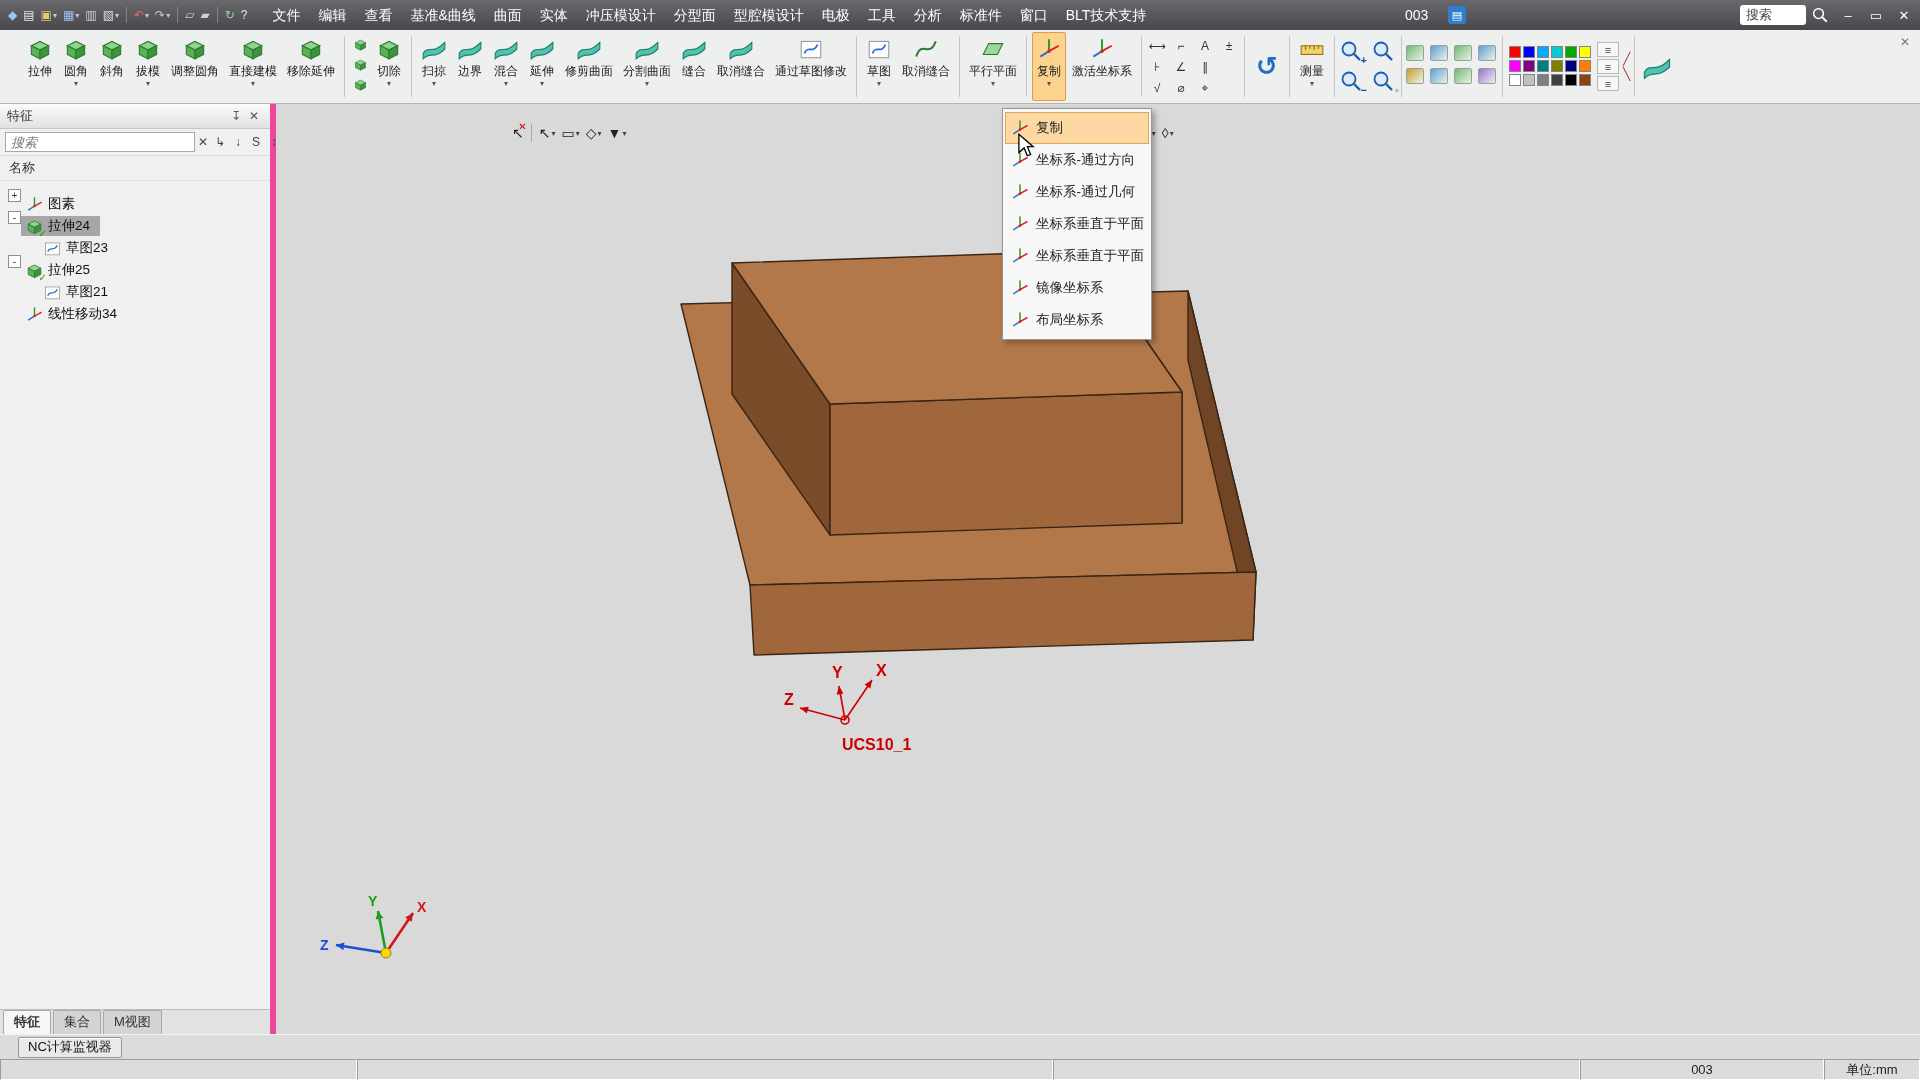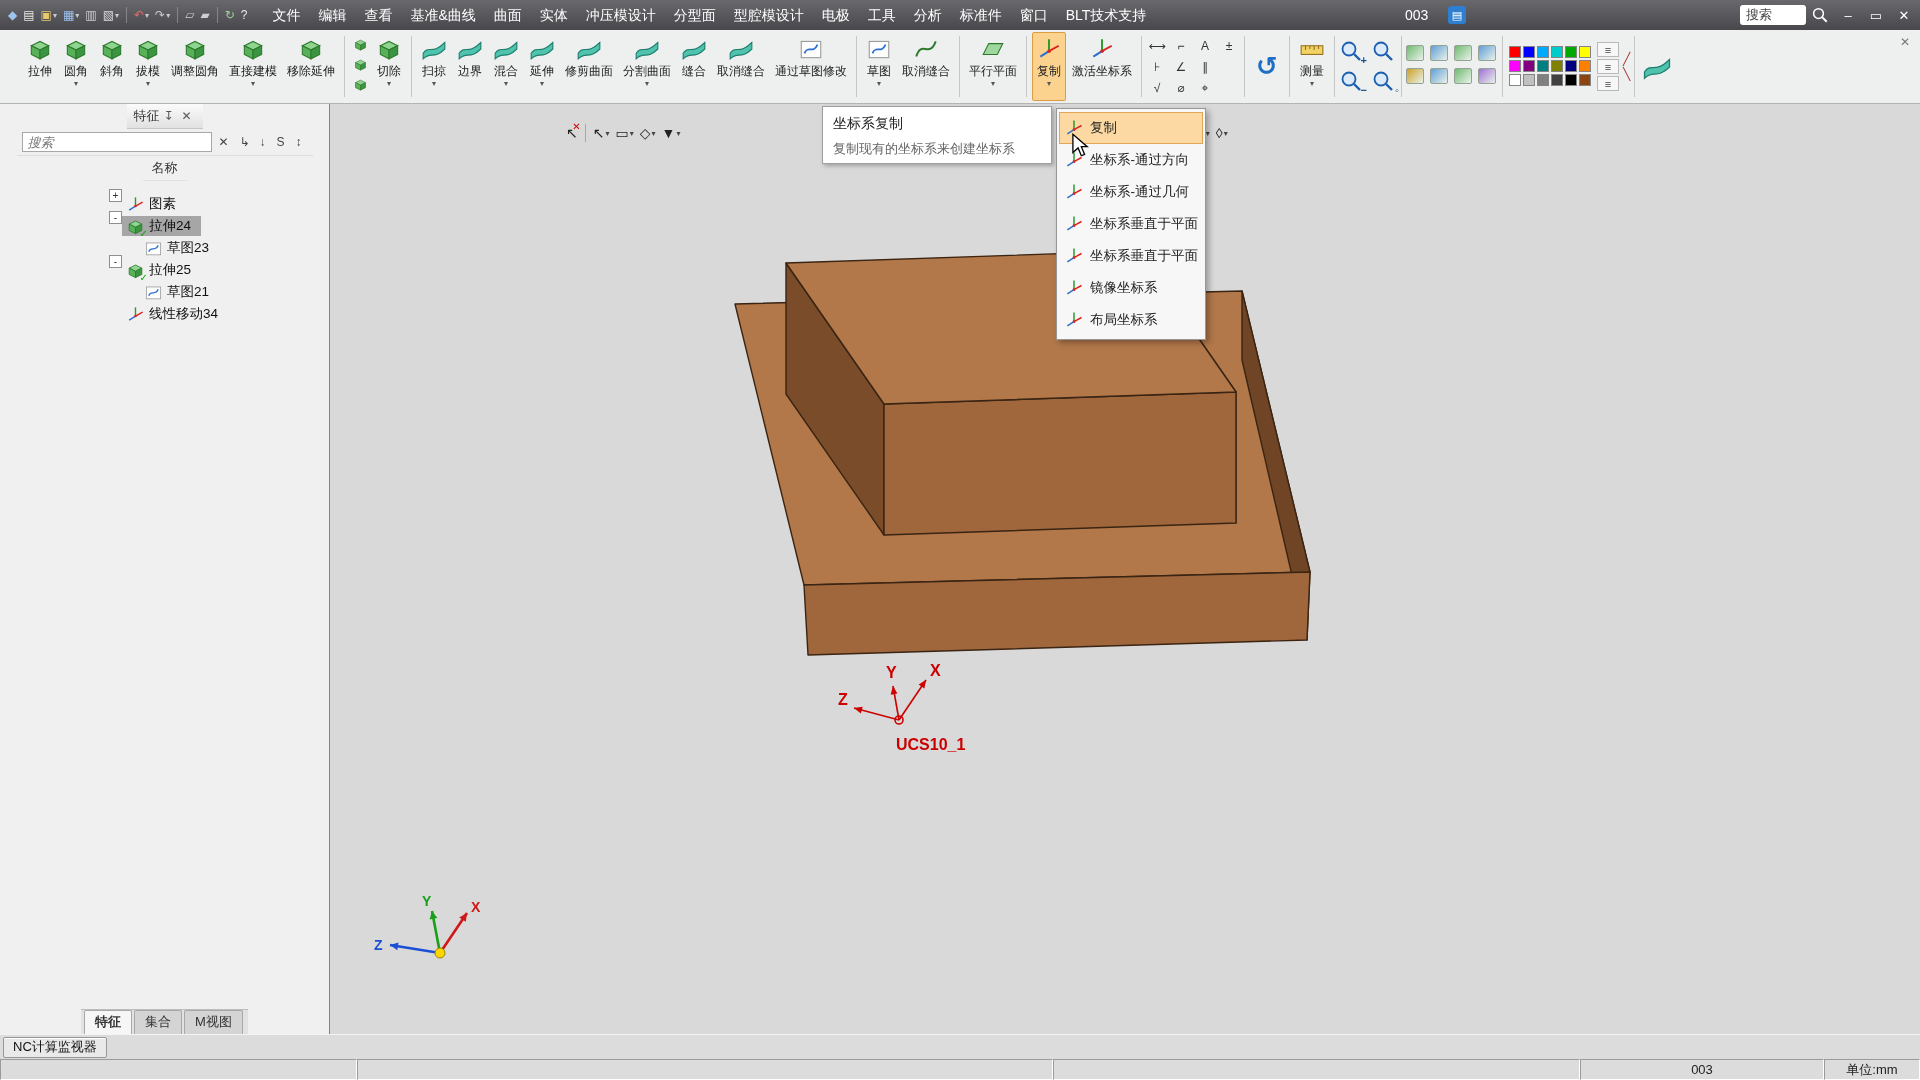--- a/index.html
+++ b/index.html
@@ -48,21 +48,21 @@
   .swatch { width:12px; height:12px; border:1px solid #848484; }
   .list-col { display:flex; flex-direction:column; gap:2px; align-self:center; margin-left:5px; }
   .list-btn { width:22px; height:15px; font-size:11px; color:#444; display:flex; align-items:center; justify-content:center; border:1px solid #b9b9b9; background:#f7f7f7; }
   .pen-col { display:flex; flex-direction:column; gap:1px; align-self:center; margin-left:4px; font-size:12px; color:#a33; }
   #ribbon-close { position:absolute; right:6px; top:4px; color:#777; font-size:12px; padding:1px 4px; }
 
   
   #main { display:flex; height:930px; }
 
   
-  #panel { width:330px; background:#f0f0f0; border-right:1px solid #ec4899; display:flex; flex-direction:column;align-items:center; }
+  #panel { width:276px; background:#f0f0f0; border-right:6px solid #ec4899; display:flex; flex-direction:column; }
   .panel-header { height:25px; background:linear-gradient(#fbfbfb,#e1e1e1); border-bottom:1px solid #c6c6c6; display:flex; align-items:center; padding:0 7px; font-size:13px; color:#333; }
   .panel-header .sp { flex:1; }
   .ph-btn { width:18px; text-align:center; color:#555; font-size:12px; }
   .search-row { display:flex; align-items:center; gap:3px; padding:3px 5px; border-bottom:1px solid #ddd; }
   #panel-search { flex:1; height:20px; border:1px solid #a8a8a8; background:#fff; font-size:13px; padding:0 5px; color:#666; font-style:italic; }
   .filter-btn { width:18px; height:18px; display:flex; align-items:center; justify-content:center; font-size:12px; color:#444; }
   .tree-header { height:25px; display:flex; align-items:center; padding:0 9px; font-size:13px; color:#333; border-bottom:1px solid #e2e2e2; }
   #tree { flex:1; overflow:hidden; padding-top:3px; }
   .tree-row { height:22px; display:flex; align-items:center; font-size:13.5px; color:#101010; }
   .tree-row.lvl1 { padding-left:18px; }
@@ -93,21 +93,21 @@
   #tooltip-body { font-size:13px; color:#666; margin-top:7px; white-space:nowrap; }
 
   #dropdown { position:absolute; left:671px; top:4px; width:150px; background:#f7f7f7; border:1px solid #979797; box-shadow:3px 3px 6px rgba(0,0,0,.3); z-index:30; padding:3px 2px; }
   .dd-item { height:32px; display:flex; align-items:center; gap:6px; padding:0 4px; font-size:13.5px; color:#222; border:1px solid transparent; white-space:nowrap; }
   .dd-item .ic { width:20px; height:20px; flex:none; }
   .dd-item.hl { background:#fcd9a2; border-color:#e0a558; }
 
   #mouse-cursor { position:absolute; left:741px; top:29px; z-index:40; pointer-events:none; }
 
   
-  #ncrow { height:25px; background:#dcdcdc; border-top:1px solid #f3f3f3; display:flex; align-items:center; padding:1px 3px; }
+  #ncrow { height:25px; background:#dcdcdc; border-top:1px solid #f3f3f3; display:flex; align-items:center; padding:1px 18px; }
   #nc-btn { height:21px; padding:0 9px; background:#e9e9e9; border:1px solid #979797; border-radius:2px; font-size:13px; color:#111; display:flex; align-items:center; box-shadow:inset 0 1px 0 #fff; }
   #statusstrip { height:21px; background:#d4d4d4; display:flex; }
   .ss-cell { height:100%; border:1px solid; border-color:#9b9b9b #fff #fff #9b9b9b; background:#dcdcdc; font-size:13px; color:#222; display:flex; align-items:center; justify-content:center; white-space:nowrap; }
 </style>
 </head>
 <body>
 
 <svg width="0" height="0" style="position:absolute" aria-hidden="true">
   <defs>
     <g id="sym-cube">
@@ -658,24 +658,20 @@
           <div class="st-btn">
             <span class="st-glyph">◫</span>
             <span class="st-arrow">▾</span>
           </div>
           <div class="st-btn">
             <span class="st-glyph">◊</span>
             <span class="st-arrow">▾</span>
           </div>
         </div>
 
-      <div id="tooltip" style="left: 492px;">
-        <div id="tooltip-title">坐标系复制</div>
-        <div id="tooltip-body">复制现有的坐标系来创建坐标系</div>
-      </div>
 
       <div id="dropdown" style="left: 726px;">
           <div class="dd-item hl">
             <svg class="ic" viewBox="0 0 24 24">
               <use href="#sym-csys"></use>
             </svg>
             <span>复制</span>
           </div>
           <div class="dd-item">
             <svg class="ic" viewBox="0 0 24 24">

